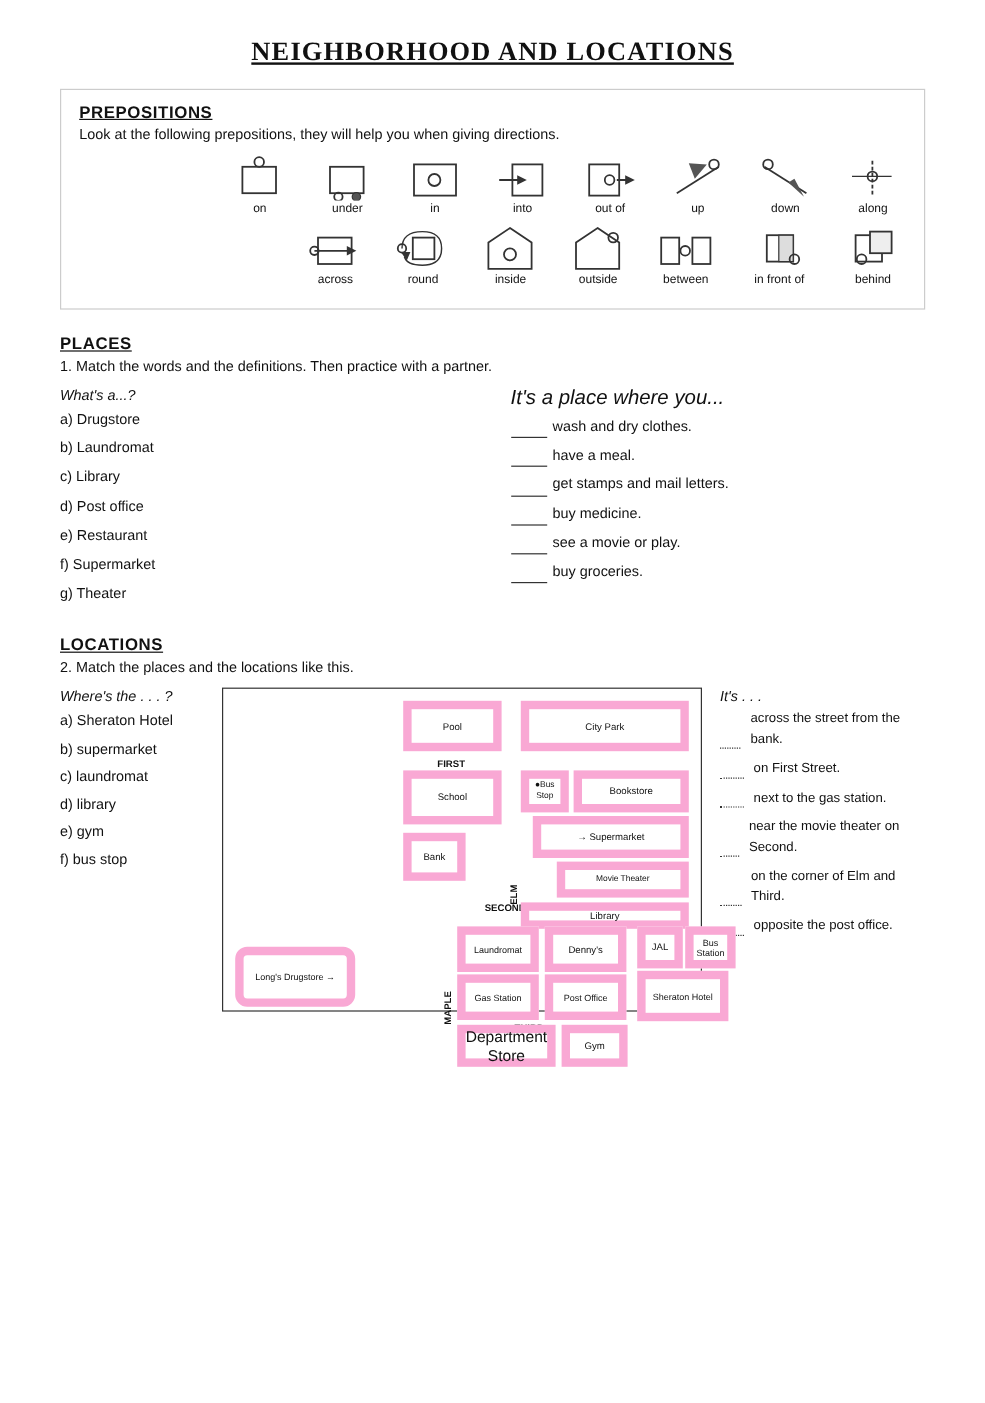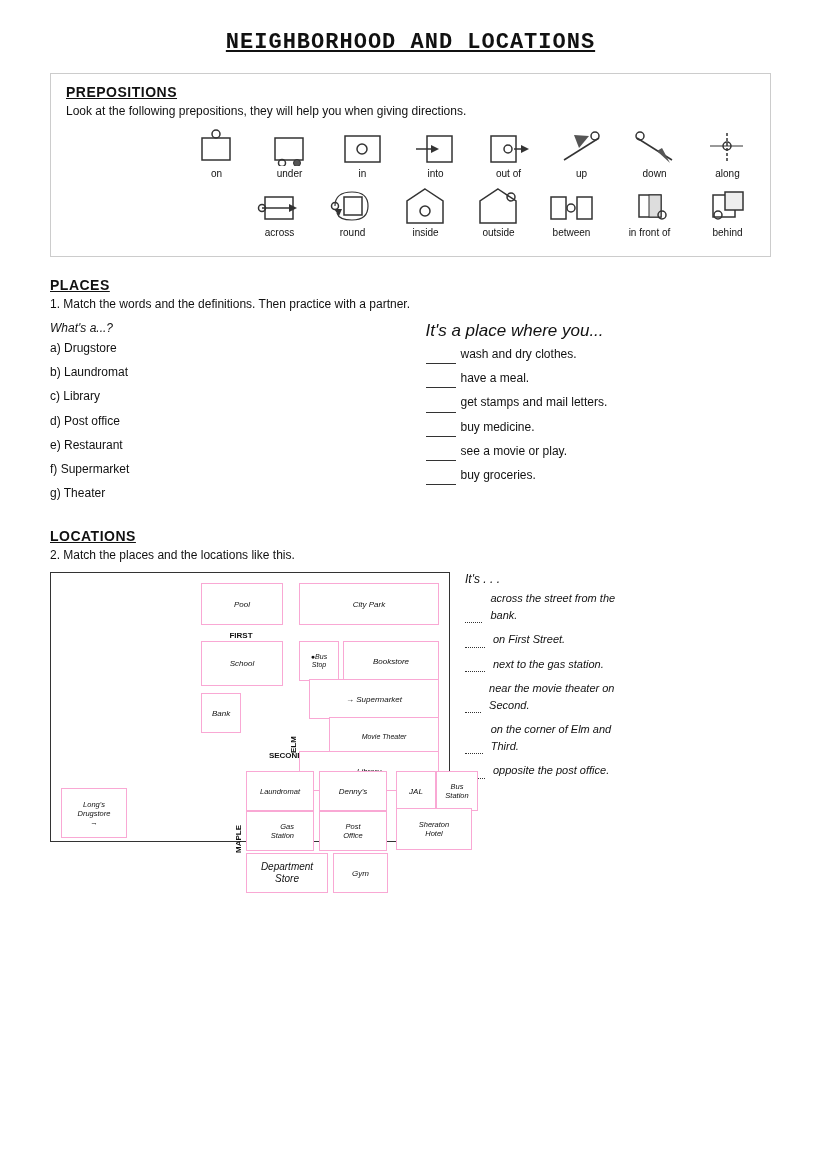--- a/index.html
+++ b/index.html
@@ -13,21 +13,21 @@
       padding: 30px 50px;
     }
 
     h1 {
       text-align: center;
       font-size: 22px;
       font-weight: bold;
       text-decoration: underline;
       letter-spacing: 1px;
       margin-bottom: 18px;
-      font-family: Liberation Mono, monospace;
+      font-family: Liberation Serif, serif;
     }
 
     .section-title {
       font-weight: bold;
       font-size: 14px;
       text-decoration: underline;
       margin-bottom: 4px;
       letter-spacing: 0.5px;
     }
 
@@ -134,44 +134,42 @@
       border-bottom: 1px dotted #333;
       margin-right: 4px;
       vertical-align: bottom;
     }
 
     .answer-item {
       margin-bottom: 8px;
       line-height: 1.5;
       display: flex;
       gap: 4px;
-      font-style: italic;
     }
 
     
     .map-inner {
       position: relative;
       width: 100%;
       height: 100%;
       font-size: 9px;
     }
 
     
     .map-cell {
       position: absolute;
-      border: 1px solid #f9a8d4;
+      border: 7px solid #f9a8d4;
       display: flex;
       align-items: center;
       justify-content: center;
       text-align: center;
       font-size: 8px;
       line-height: 1.2;
       background: #fff;
-      padding: 19px;
-      font-style: italic;
+      padding: 1px;
     }
 
     .whats-a {
       font-size: 12px;
       font-style: italic;
       margin-bottom: 4px;
     }
 
     .wheres-the {
       font-size: 12px;
@@ -367,69 +365,78 @@
     </div>
   </div>
 </div>
 
 <div class="locations-section">
   <div class="section-title">LOCATIONS</div>
   <div class="section-desc">2. Match the places and the locations like this.</div>
 
   <div class="locations-content">
 
+    <div class="locations-left">
+      <div class="wheres-the">Where's the . . . ?</div>
+      <div class="match-item">a) Sheraton Hotel</div>
+      <div class="match-item">b) supermarket</div>
+      <div class="match-item">c) laundromat</div>
+      <div class="match-item">d) library</div>
+      <div class="match-item">e) gym</div>
+      <div class="match-item">f) bus stop</div>
+    </div>
 
     <div class="map-container">
       <div class="map-inner">
 
         <div style="position:absolute;top:58px;left:150px;font-size:8px;font-weight:bold;width:80px;text-align:center;">FIRST</div>
 
         <div style="position:absolute;top:178px;left:100px;font-size:8px;font-weight:bold;width:270px;text-align:center;">SECOND</div>
 
         <div style="position:absolute;top:278px;left:120px;font-size:8px;font-weight:bold;width:270px;text-align:center;">THIRD</div>
 
         <div style="position:absolute;top:120px;left:238px;font-size:8px;font-weight:bold;writing-mode:vertical-rl;transform:rotate(180deg);height:60px;">ELM</div>
 
         <div style="position:absolute;top:215px;left:183px;font-size:8px;font-weight:bold;writing-mode:vertical-rl;transform:rotate(180deg);height:65px;">MAPLE</div>
 
         <div class="map-cell" style="left:150px;top:10px;width:82px;height:42px;">Pool</div>
 
         <div class="map-cell" style="left:248px;top:10px;width:140px;height:42px;">City Park</div>
 
         <div class="map-cell" style="left:150px;top:68px;width:82px;height:45px;">School</div>
 
-        <div class="map-cell" style="left:150px;top:120px;width:26px;height:40px;">Bank</div>
+        <div class="map-cell" style="left:150px;top:120px;width:52px;height:40px;">Bank</div>
 
         <div class="map-cell" style="left:248px;top:68px;width:40px;height:35px;font-size:7px;">●Bus Stop</div>
 
         <div class="map-cell" style="left:292px;top:68px;width:96px;height:35px;">Bookstore</div>
 
         <div class="map-cell" style="left:258px;top:106px;width:130px;height:35px;">→ Supermarket</div>
 
         <div class="map-cell" style="left:278px;top:144px;width:110px;height:30px;font-size:7px;">Movie Theater</div>
 
         <div class="map-cell" style="left:248px;top:178px;width:140px;height:22px;">Library</div>
 
         <div class="map-cell" style="left:195px;top:198px;width:68px;height:38px;font-size:7.5px;">Laundromat</div>
 
         <div class="map-cell" style="left:268px;top:198px;width:68px;height:38px;">Denny's</div>
 
         <div class="map-cell" style="left:195px;top:238px;width:68px;height:38px;font-size:7.5px;text-align:right;">Gas Station</div>
 
         <div class="map-cell" style="left:268px;top:238px;width:68px;height:38px;font-size:7.5px;">Post Office</div>
 
-        <div class="map-cell" style="left:10px;top:215px;width:66px;height:50px;font-size:7.5px;">Long's Drugstore →</div>
+        <div class="map-cell" style="left:10px;top:215px;width:100px;height:50px;font-size:7.5px;border-radius:10px;">Long's Drugstore →</div>
 
         <div class="map-cell" style="left:345px;top:198px;width:38px;height:35px;">JAL</div>
 
         <div class="map-cell" style="left:348px;top:198px;width:42px;height:35px;left:385px;font-size:7.5px;">Bus Station</div>
 
         <div class="map-cell" style="left:345px;top:235px;width:76px;height:42px;font-size:7.5px;">Sheraton Hotel</div>
 
-        <div class="map-cell" style="left:195px;top:280px;width:82px;height:35px;font-size:10px;">Department Store</div>
+        <div class="map-cell" style="left:195px;top:280px;width:82px;height:35px;font-size:13px;">Department Store</div>
 
         <div class="map-cell" style="left:282px;top:280px;width:55px;height:35px;">Gym</div>
       </div>
     </div>
 
     <div class="locations-right">
       <div class="its-label">It's . . .</div>
       <div class="answer-item">
         <span class="dotted-line"></span>
         <span>across the street from the bank.</span>

